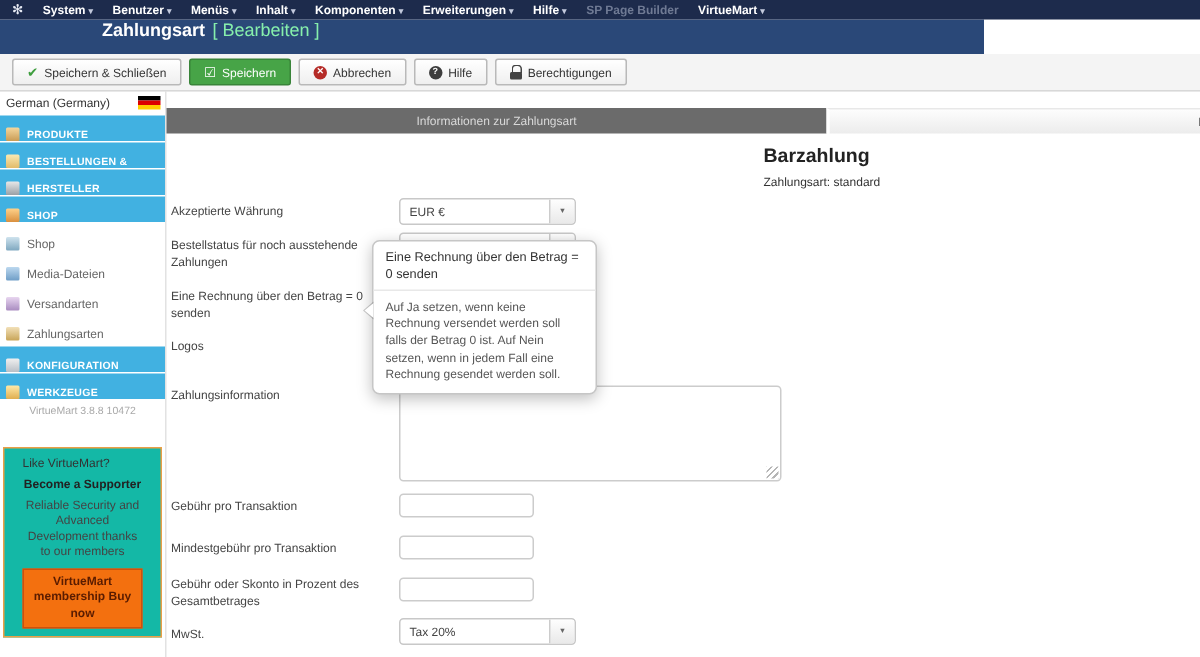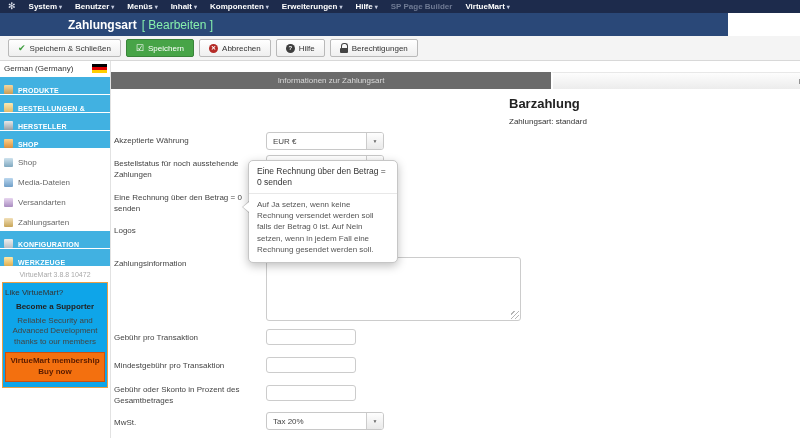--- a/index.html
+++ b/index.html
@@ -9,22 +9,22 @@
   
   .topbar { position:absolute; top:0; left:0; width:800px; height:13px; background:#1d2b4c;
             display:flex; align-items:center; padding:0 8px; gap:13px; z-index:10; }
   .jlogo { color:#e8ecf5; font-size:9px; line-height:1; }
   .menu-item { color:#fff; font-size:8px; font-weight:bold; display:flex; align-items:center;
                gap:2px; white-space:nowrap; cursor:pointer; }
   .menu-item .caret { font-size:6px; color:#c3cadd; }
   .menu-item.disabled { color:#6f7a94; }
 
   
-  .titlebar { position:absolute; top:13px; left:0; width:728px; height:23px; background:#2a4878;
-              color:#fff; display:flex; align-items:center; padding-left:68px; font-size:12px; z-index:9; }
+  .titlebar { position:absolute; top:13px; left:0; width:656px; height:23px; background:#2a4878;
+              color:#fff; display:flex; padding-left:68px; font-size:12px; z-index:9; }
   .titlebar .component { font-weight:bold; }
   .titlebar .mode { color:#86efac; margin-left:5px; }
 
   
   .toolbar { position:absolute; top:36px; left:0; width:800px; height:25px; background:#f4f4f4;
              border-bottom:1px solid #d8d8d8; display:flex; align-items:center; padding-left:8px; gap:5px; z-index:8; }
   .tbtn { height:18px; display:inline-flex; align-items:center; gap:4px; padding:0 9px;
           background:linear-gradient(#ffffff,#efefef); border:1px solid #b9b9b9; border-radius:2px;
           font-size:8px; color:#333; cursor:pointer; font-family:inherit; white-space:nowrap; }
   .tbtn.green { background:#47a447; border-color:#398439; color:#fff; }
@@ -58,21 +58,21 @@
   .ic-hersteller    { background:linear-gradient(#e8e8e8,#9aa0a6); }
   .ic-shop          { background:linear-gradient(#ffd28a,#d98f3e); }
   .ic-shop2         { background:linear-gradient(#cfe3ee,#7fa8c0); }
   .ic-media         { background:linear-gradient(#bcd8ef,#6f9ec7); }
   .ic-versand       { background:linear-gradient(#e8d6f0,#a98cc0); }
   .ic-zahlung       { background:linear-gradient(#f2e0b8,#c8a558); }
   .ic-konfiguration { background:linear-gradient(#f0f0f0,#b9bfc6); }
   .ic-werkzeuge     { background:linear-gradient(#ffe9a8,#dfae4f); }
 
   .sb-version { font-size:7px; color:#a9a9a9; text-align:center; margin-top:5px; }
-  .supporter { margin:4px 2px 0 2px; background:#0ea5e9; border:1px solid #eb9f45; padding:5px 2px; }
+  .supporter { margin:20px 2px 0 2px; background:#14b8a6; border:1px solid #eb9f45; padding:5px 12px; }
   .sup-q { font-size:8px; color:#333; margin-bottom:5px; }
   .sup-h { font-size:8px; font-weight:bold; color:#222; text-align:center; margin-bottom:5px; }
   .sup-t { font-size:8px; color:#444; text-align:center; line-height:1.3; margin-bottom:5px; }
   .sup-btn { display:block; width:100%; background:#f3700f; border:1px solid #cf4f0c; color:#5a1c00;
              font-weight:bold; font-size:8px; text-align:center; padding:3px 2px; line-height:1.35;
              cursor:pointer; font-family:inherit; }
 
   
   .content { position:absolute; left:110px; top:60px; width:690px; height:378px; background:#fff;
              border-left:1px solid #e2e2e2; }

